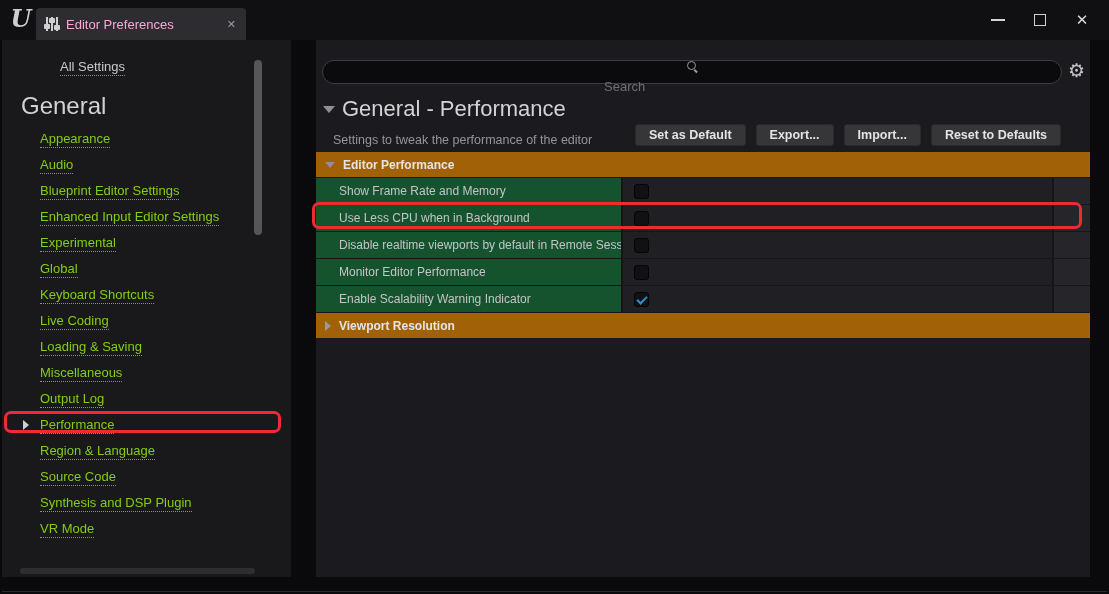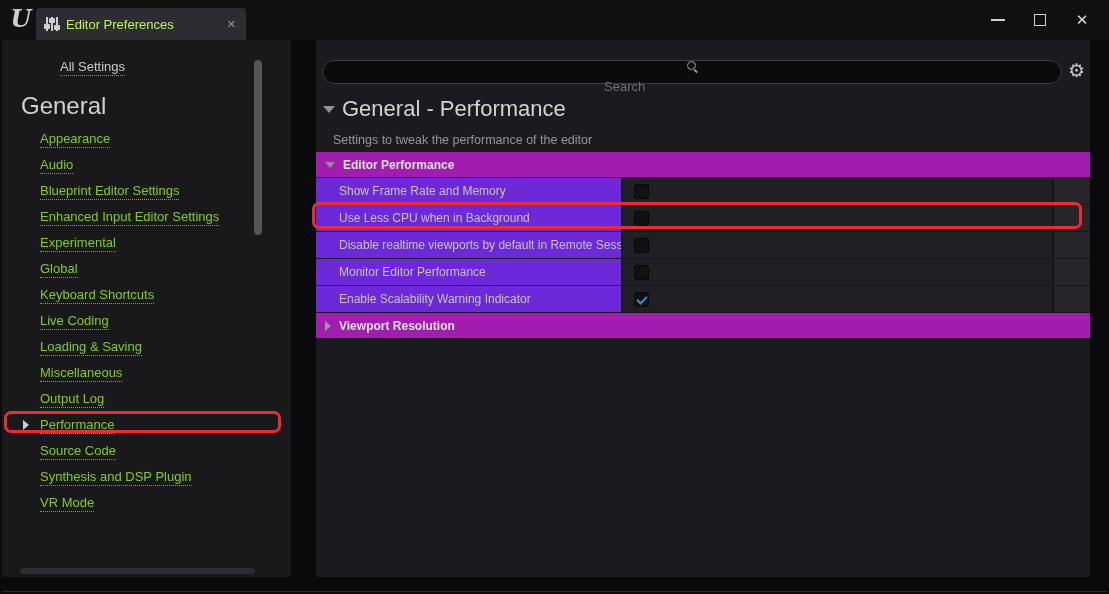--- a/index.html
+++ b/index.html
@@ -14,21 +14,21 @@
   #logo {
     position:absolute; left:7px; top:5px; width:28px; height:28px;
     color:#cfcfcf; font-family:"DejaVu Serif", serif; font-weight:bold;
     font-size:24px; line-height:28px; text-align:center; font-style:italic;
   }
   #tab {
     position:absolute; left:36px; top:8px; width:210px; height:32px;
     background:#2d2d31; border-radius:4px 4px 0 0;
     display:flex; align-items:center; padding:0 10px; gap:8px;
   }
-  #tab .tab-label { color:#bef264; font-size:13px; }
+  #tab .tab-label { color:#f9a8d4; font-size:13px; }
   #tab .tab-close { margin-left:auto; color:#9a9a9e; font-size:11px; cursor:pointer; }
   #tab .tab-close::before { content:"✕"; }
   .win-controls { position:absolute; right:6px; top:0; height:40px; display:flex; align-items:center; }
   .win-btn { width:42px; height:40px; position:relative; display:flex; align-items:center; justify-content:center; }
   .glyph-min { width:14px; height:2px; background:#d2d2d4; }
   .glyph-max { width:12px; height:12px; border:1.5px solid #d2d2d4; }
   .glyph-close { color:#dcdcde; font-size:15px; }
   .glyph-close::before { content:"✕"; }
   
   #sidebar { position:absolute; left:2px; top:40px; width:289px; height:537px; background:#19191c; }
@@ -58,25 +58,25 @@
   #search-input::placeholder { color:#6e6e74; }
   #gear { position:absolute; left:752px; top:18px; font-size:19px; color:#c4c4c8; cursor:pointer; line-height:26px; }
   #page-head { position:absolute; left:7px; top:56px; display:flex; align-items:center; gap:7px; }
   #page-title { color:#d4d4d6; font-size:22px; }
   #page-subtitle { position:absolute; left:17px; top:93px; color:#95959a; font-size:12.5px; }
   #btn-row { position:absolute; top:84px; right:29px; display:flex; gap:10px; }
   .btn { height:22px; padding:0 13px; background:#363639; border:1px solid #2a2a2d; border-radius:3px;
     color:#e3e3e5; font-size:12.5px; font-weight:600; line-height:20px; cursor:pointer; white-space:nowrap; }
   
   #table { position:absolute; left:0; top:112px; width:774px; }
-  .sec-header { height:26px; background:#a21caf; display:flex; align-items:center; gap:8px;
+  .sec-header { height:26px; background:#a16207; display:flex; align-items:center; gap:8px;
     padding-left:9px; border-bottom:1px solid #19191c; cursor:pointer; }
   .sec-header .label { color:#e4e4e6; font-size:12px; font-weight:bold; }
   .row { display:flex; height:27px; border-bottom:1px solid #161619; }
-  .cell-label { width:305px; background:#6d28d9; padding-left:23px; line-height:26px;
+  .cell-label { width:305px; background:#14532d; padding-left:23px; line-height:26px;
     color:#c4c4c8; font-size:12px; white-space:nowrap; overflow:hidden; }
   .cell-value { width:431px; background:#202024; border-left:2px solid #151518;
     display:flex; align-items:center; padding-left:11px; }
   .cell-right { flex:1; background:#26262a; border-left:2px solid #151518; }
   .checkbox { position:relative; width:15px; height:15px; border-radius:3px;
     background:#111113; border:1px solid #050506; cursor:pointer; }
   .checkbox.checked::after { content:""; position:absolute; left:2px; top:3px; width:8px; height:4px;
     border-left:2px solid var(--check-blue,#2f8ed5); border-bottom:2px solid var(--check-blue,#2f8ed5);
     transform:rotate(-45deg); }
   
@@ -140,20 +140,21 @@
       <div class="side-item"><span class="link">Global</span></div>
       <div class="side-item"><span class="link">Keyboard Shortcuts</span></div>
       <div class="side-item"><span class="link">Live Coding</span></div>
       <div class="side-item"><span class="link">Loading &amp; Saving</span></div>
       <div class="side-item"><span class="link">Miscellaneous</span></div>
       <div class="side-item"><span class="link">Output Log</span></div>
       <div class="side-item">
         <span class="tri-right"></span>
         <span class="link">Performance</span>
       </div>
+      <div class="side-item"><span class="link">Region &amp; Language</span></div>
       <div class="side-item"><span class="link">Source Code</span></div>
       <div class="side-item"><span class="link">Synthesis and DSP Plugin</span></div>
       <div class="side-item"><span class="link">VR Mode</span></div>
     </div>
     <div class="scroll-v"></div>
     <div class="scroll-h"></div>
   </div>
 
   <div id="main">
     <div id="search-bar">
@@ -161,20 +162,26 @@
       <input id="search-input" type="text" placeholder="Search" style="">
     </div>
     <div id="gear">⚙</div>
 
     <div id="page-head">
       <span class="tri-down big"></span>
       <span id="page-title">General - Performance</span>
     </div>
     <div id="page-subtitle">Settings to tweak the performance of the editor</div>
 
+    <div id="btn-row">
+      <div class="btn">Set as Default</div>
+      <div class="btn">Export...</div>
+      <div class="btn">Import...</div>
+      <div class="btn">Reset to Defaults</div>
+    </div>
 
     <div id="table">
       <div class="sec-header">
         <span class="tri-down"></span>
         <span class="label">Editor Performance</span>
       </div>
 
       <div class="row">
         <div class="cell-label">Show Frame Rate and Memory</div>
         <div class="cell-value">

